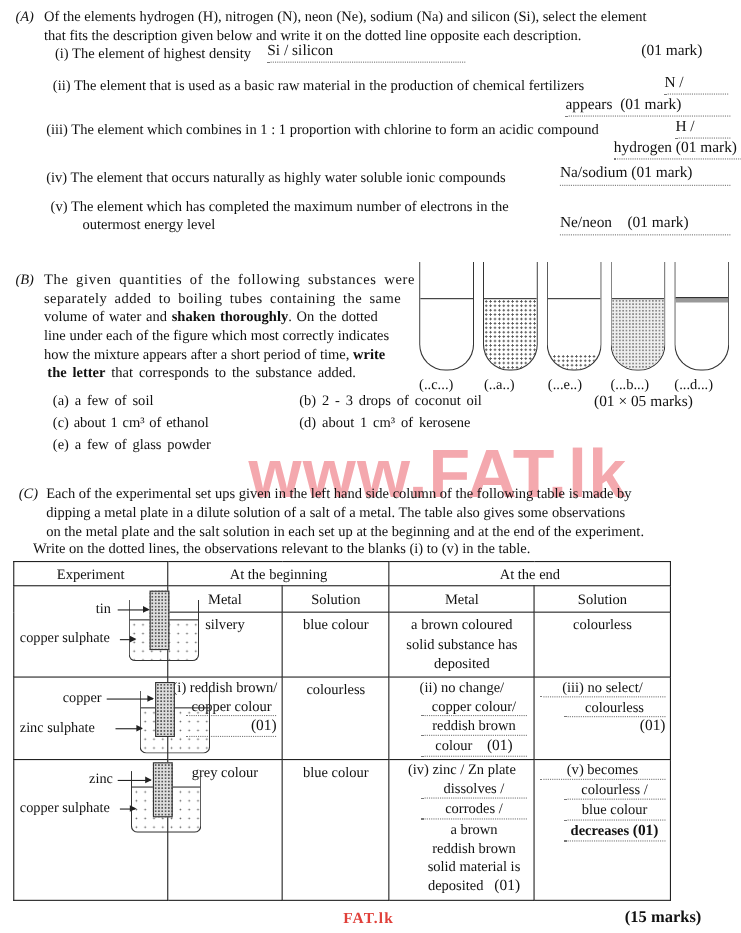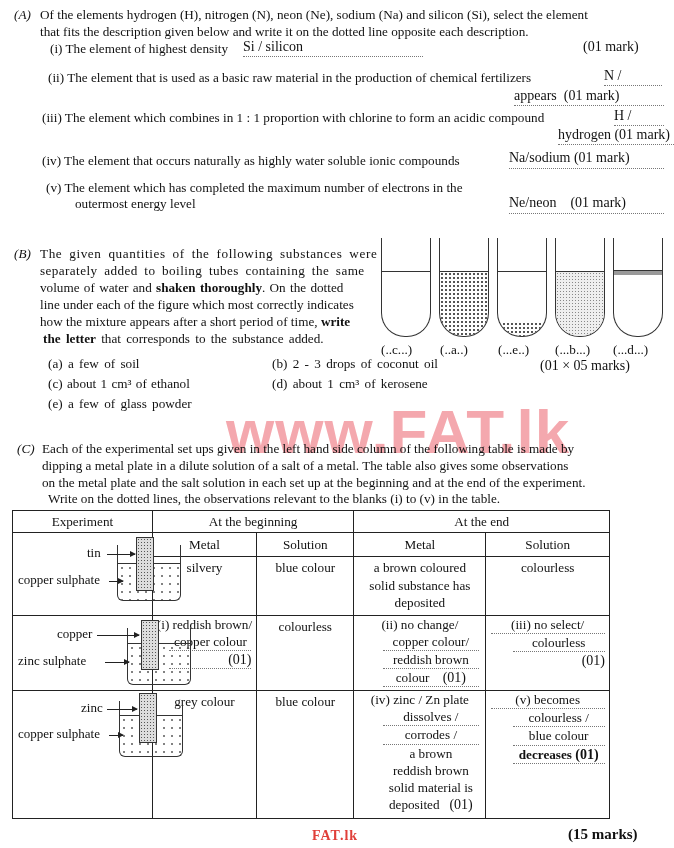--- a/index.html
+++ b/index.html
@@ -109,21 +109,21 @@
 <div class="abs" style="left:440px;top:342px;">(..a..)</div>
 <div class="abs" style="left:498px;top:342px;">(...e..)</div>
 <div class="abs" style="left:555px;top:342px;">(...b...)</div>
 <div class="abs" style="left:613px;top:342px;">(...d...)</div>
 <div class="abs" style="left:540px;top:358px;font-size:14px;">(01 × 05  marks)</div>
 
 <div class="abs it" style="left:17px;top:441px;">(C)</div>
 <div class="abs" style="left:42px;top:441px;">Each of the experimental set ups given in the left hand side column of the following table is made by</div>
 <div class="abs" style="left:42px;top:458px;">dipping a metal plate in a dilute solution of a salt of a metal. The table also gives some observations</div>
 <div class="abs" style="left:42px;top:475px;">on the metal plate and the salt solution in each set up at the beginning and at the end of the experiment.</div>
-<div class="abs" style="left:48px;top:491px;">Write on the dotted lines, the observations relevant to the blanks (i) to (v) in the table.</div>
+<div class="abs" style="left:30px;top:491px;">Write on the dotted lines, the observations relevant to the blanks (i) to (v) in the table.</div>
 
 <table class="t">
   <colgroup>
       <col style="width:170px">
       <col style="width:108px">
       <col style="width:114px">
       <col style="width:137px">
       <col style="width:127px">
     </colgroup>
   <tbody>

